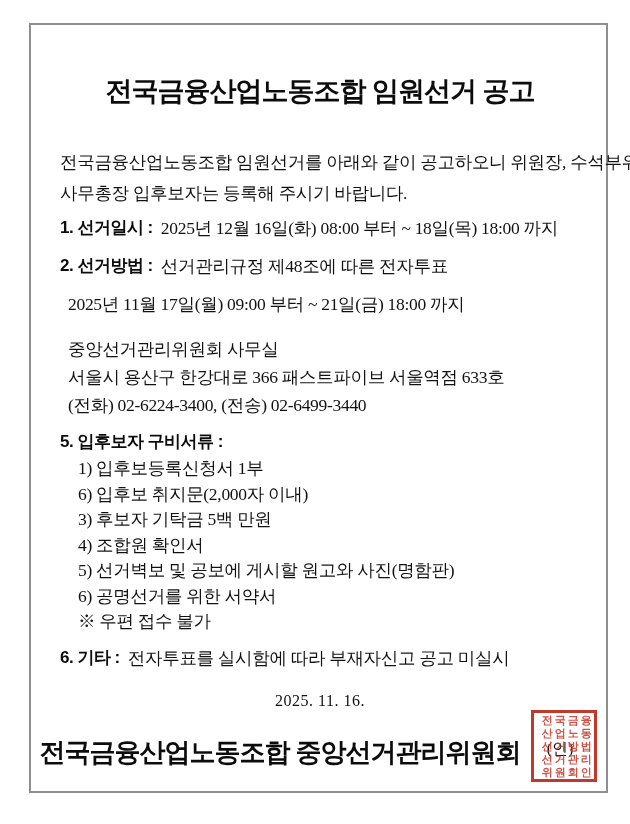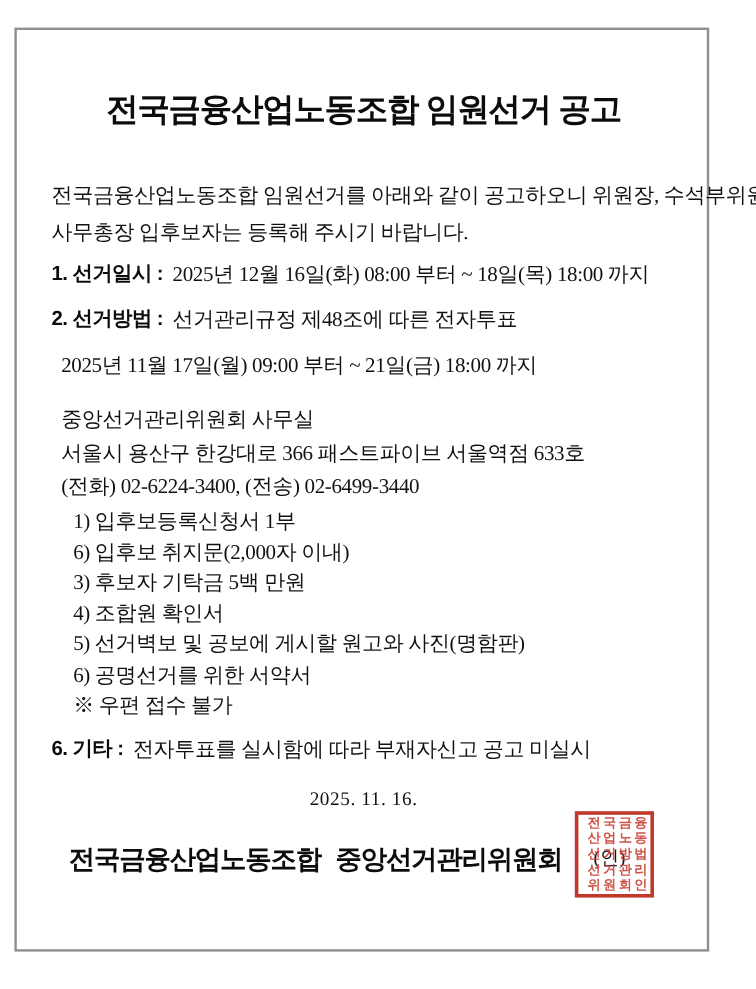--- a/index.html
+++ b/index.html
@@ -6,21 +6,21 @@
     margin: 0;
     padding: 0;
     background: #ffffff;
     width: 630px;
     height: 824px;
     font-family: "Liberation Serif", "DejaVu Serif", serif;
     color: #111111;
   }
   .page-border {
     position: absolute;
-    left: 12px;
+    left: 29px;
     top: 23px;
     width: 579px;
     height: 770px;
     border: 2px solid #8f8f8f;
     box-sizing: border-box;
     background: #ffffff;
   }
   .content {
     position: absolute;
     left: 0; top: 0; right: 0; bottom: 0;
@@ -93,23 +93,23 @@
     line-height: 20px;
     letter-spacing: 0.5px;
   }
   .footer-row {
     margin-top: 26px;
     display: flex;
     justify-content: center;
     align-items: flex-start;
   }
   .signature {
-    font-family: Liberation Mono, monospace;
-    font-weight: 700;
-    font-size: 22px;
+    font-family: Liberation Sans, sans-serif;
+    font-weight: 700;
+    font-size: 26px;
     line-height: 30px;
     letter-spacing: -1px;
     white-space: nowrap;
     color: #0c0c0c;
   }
   .seal-area {
     position: relative;
     width: 70px;
     height: 30px;
     margin-left: 10px;
@@ -178,20 +178,23 @@
       </div>
 
       <div class="item-row gap-lg">
         <div class="value-lines">
           <div class="value-line">중앙선거관리위원회 사무실</div>
           <div class="value-line">서울시 용산구 한강대로 366 패스트파이브 서울역점 633호</div>
           <div class="value-line">(전화) 02-6224-3400, (전송) 02-6499-3440</div>
         </div>
       </div>
 
+      <div class="item-row gap-md">
+        <span class="item-label">5. 입후보자 구비서류 :</span>
+      </div>
       <div class="sub-list">
         <div class="sub-item">1) 입후보등록신청서 1부</div>
         <div class="sub-item">6) 입후보 취지문(2,000자 이내)</div>
         <div class="sub-item">3) 후보자 기탁금 5백 만원</div>
         <div class="sub-item">4) 조합원 확인서</div>
         <div class="sub-item">5) 선거벽보 및 공보에 게시할 원고와 사진(명함판)</div>
         <div class="sub-item">6) 공명선거를 위한 서약서</div>
         <div class="sub-item">※ 우편 접수 불가</div>
       </div>
 

